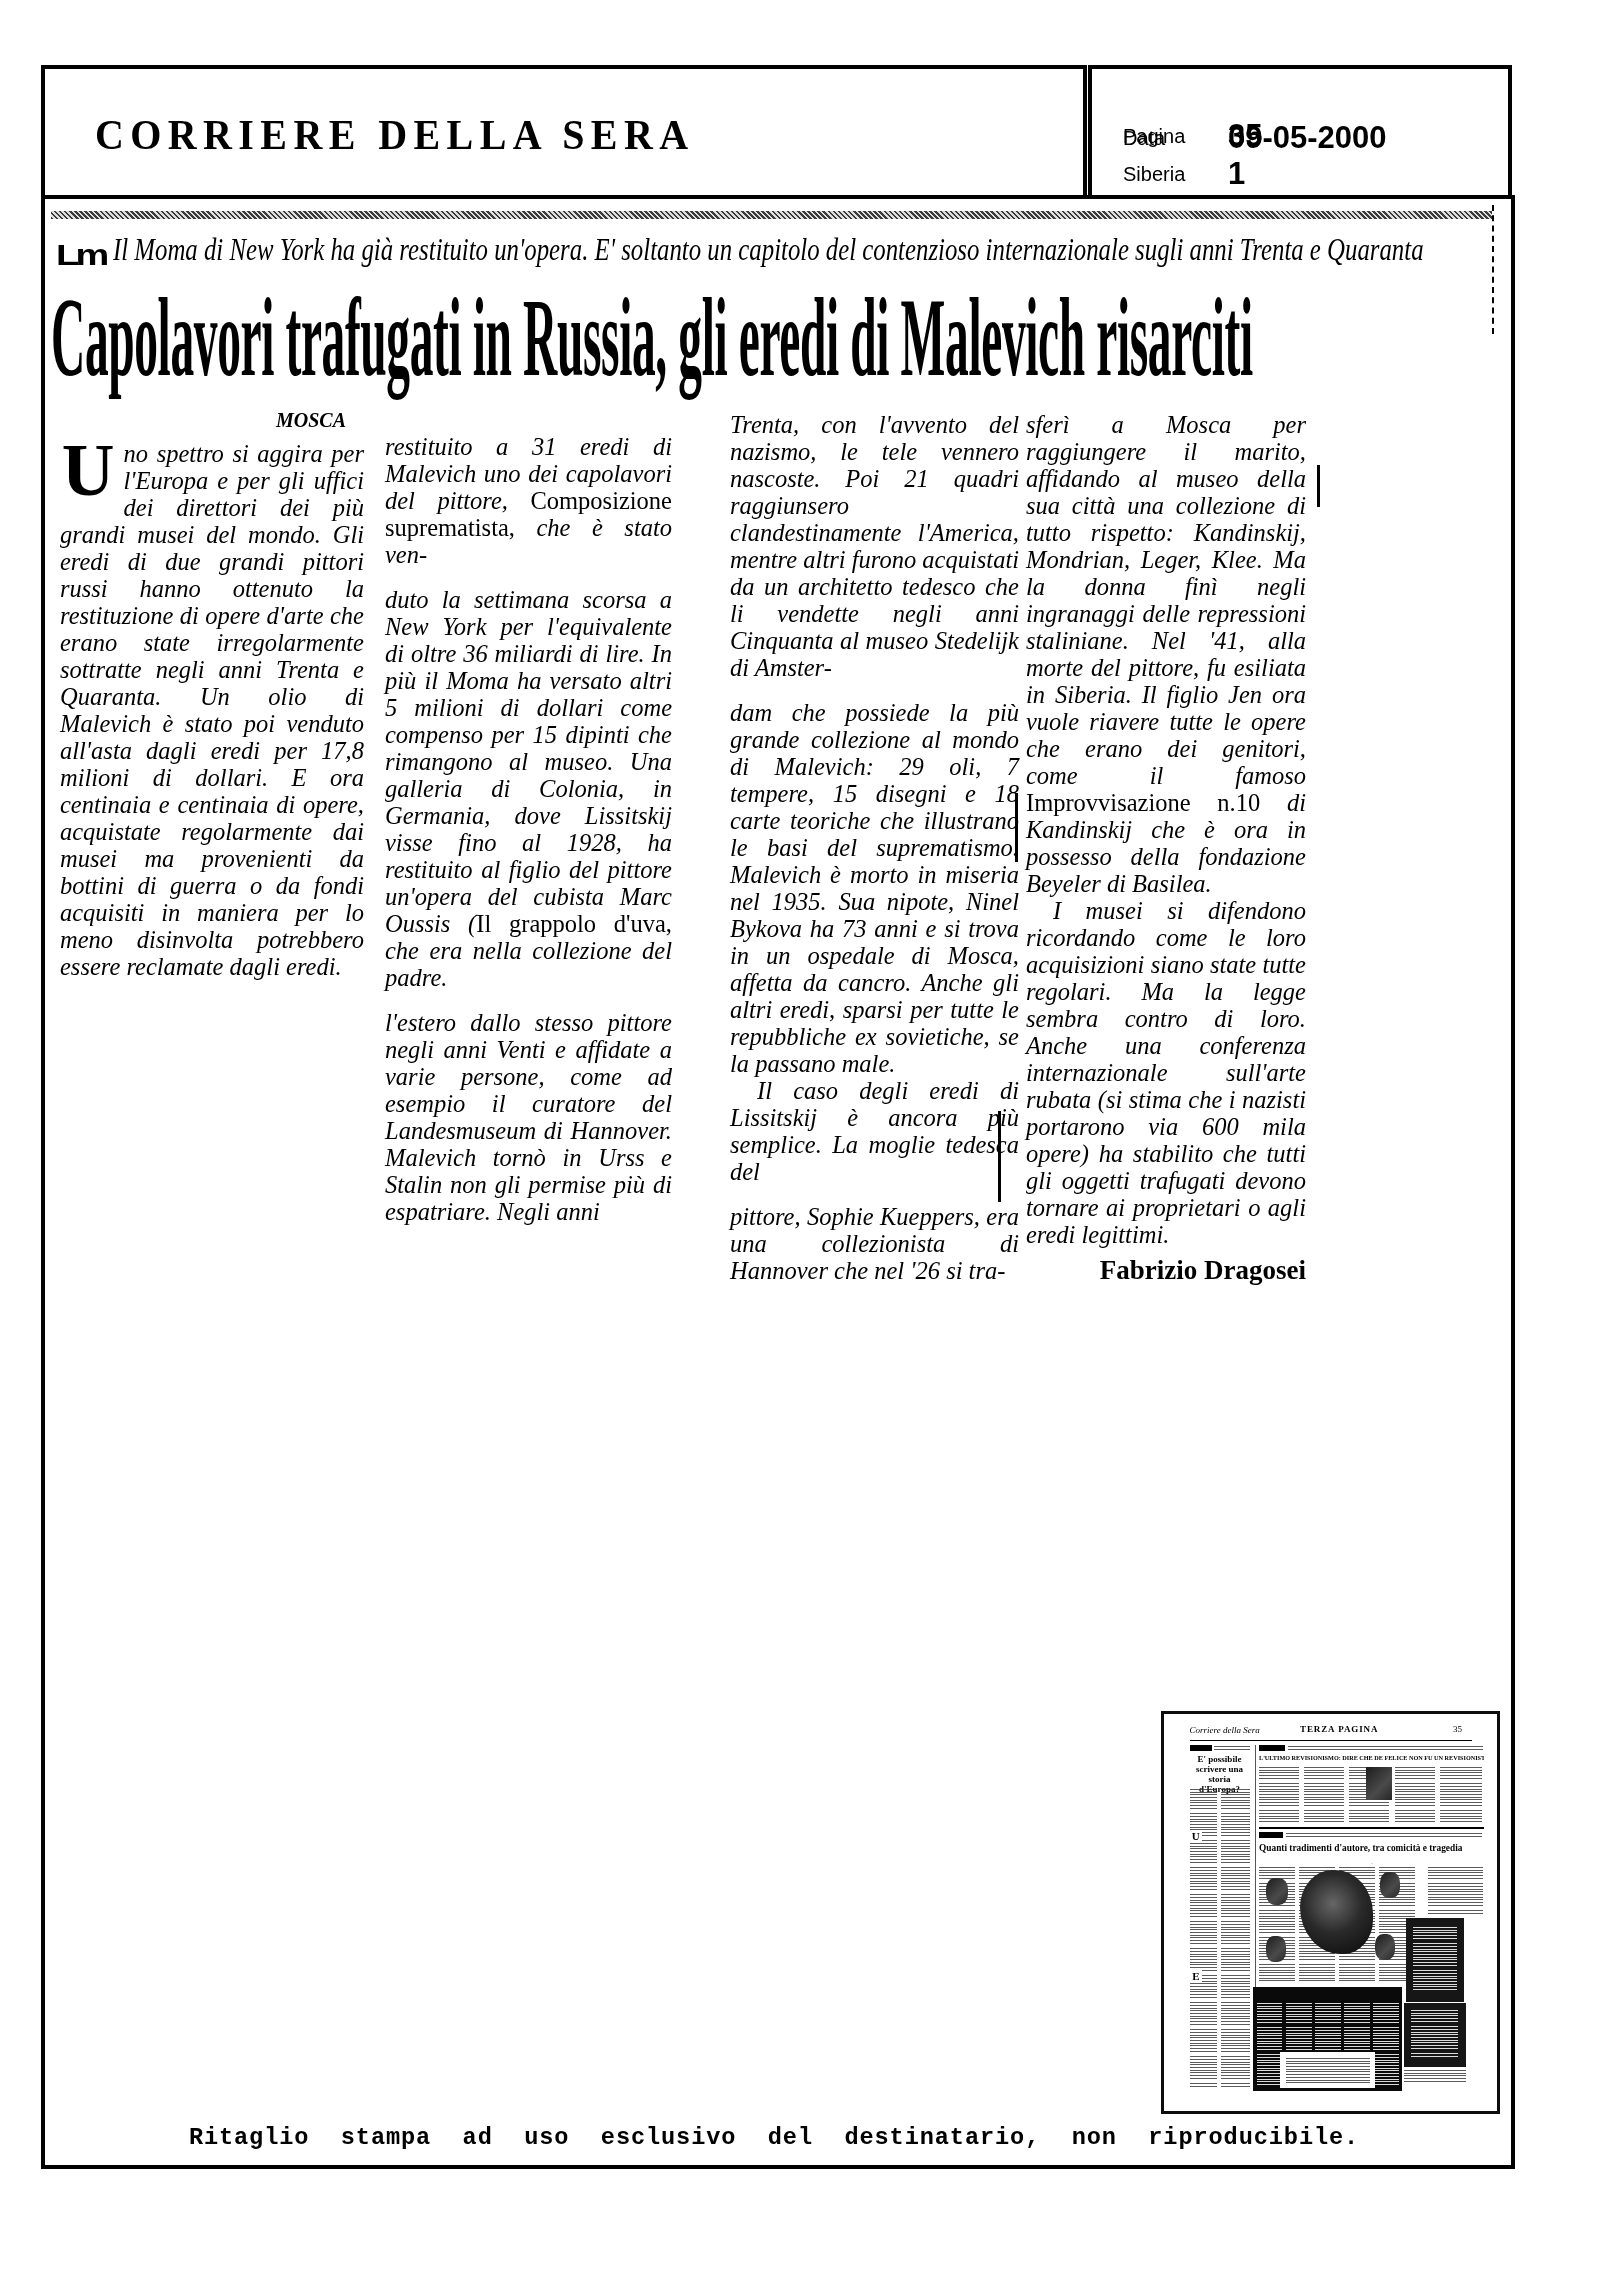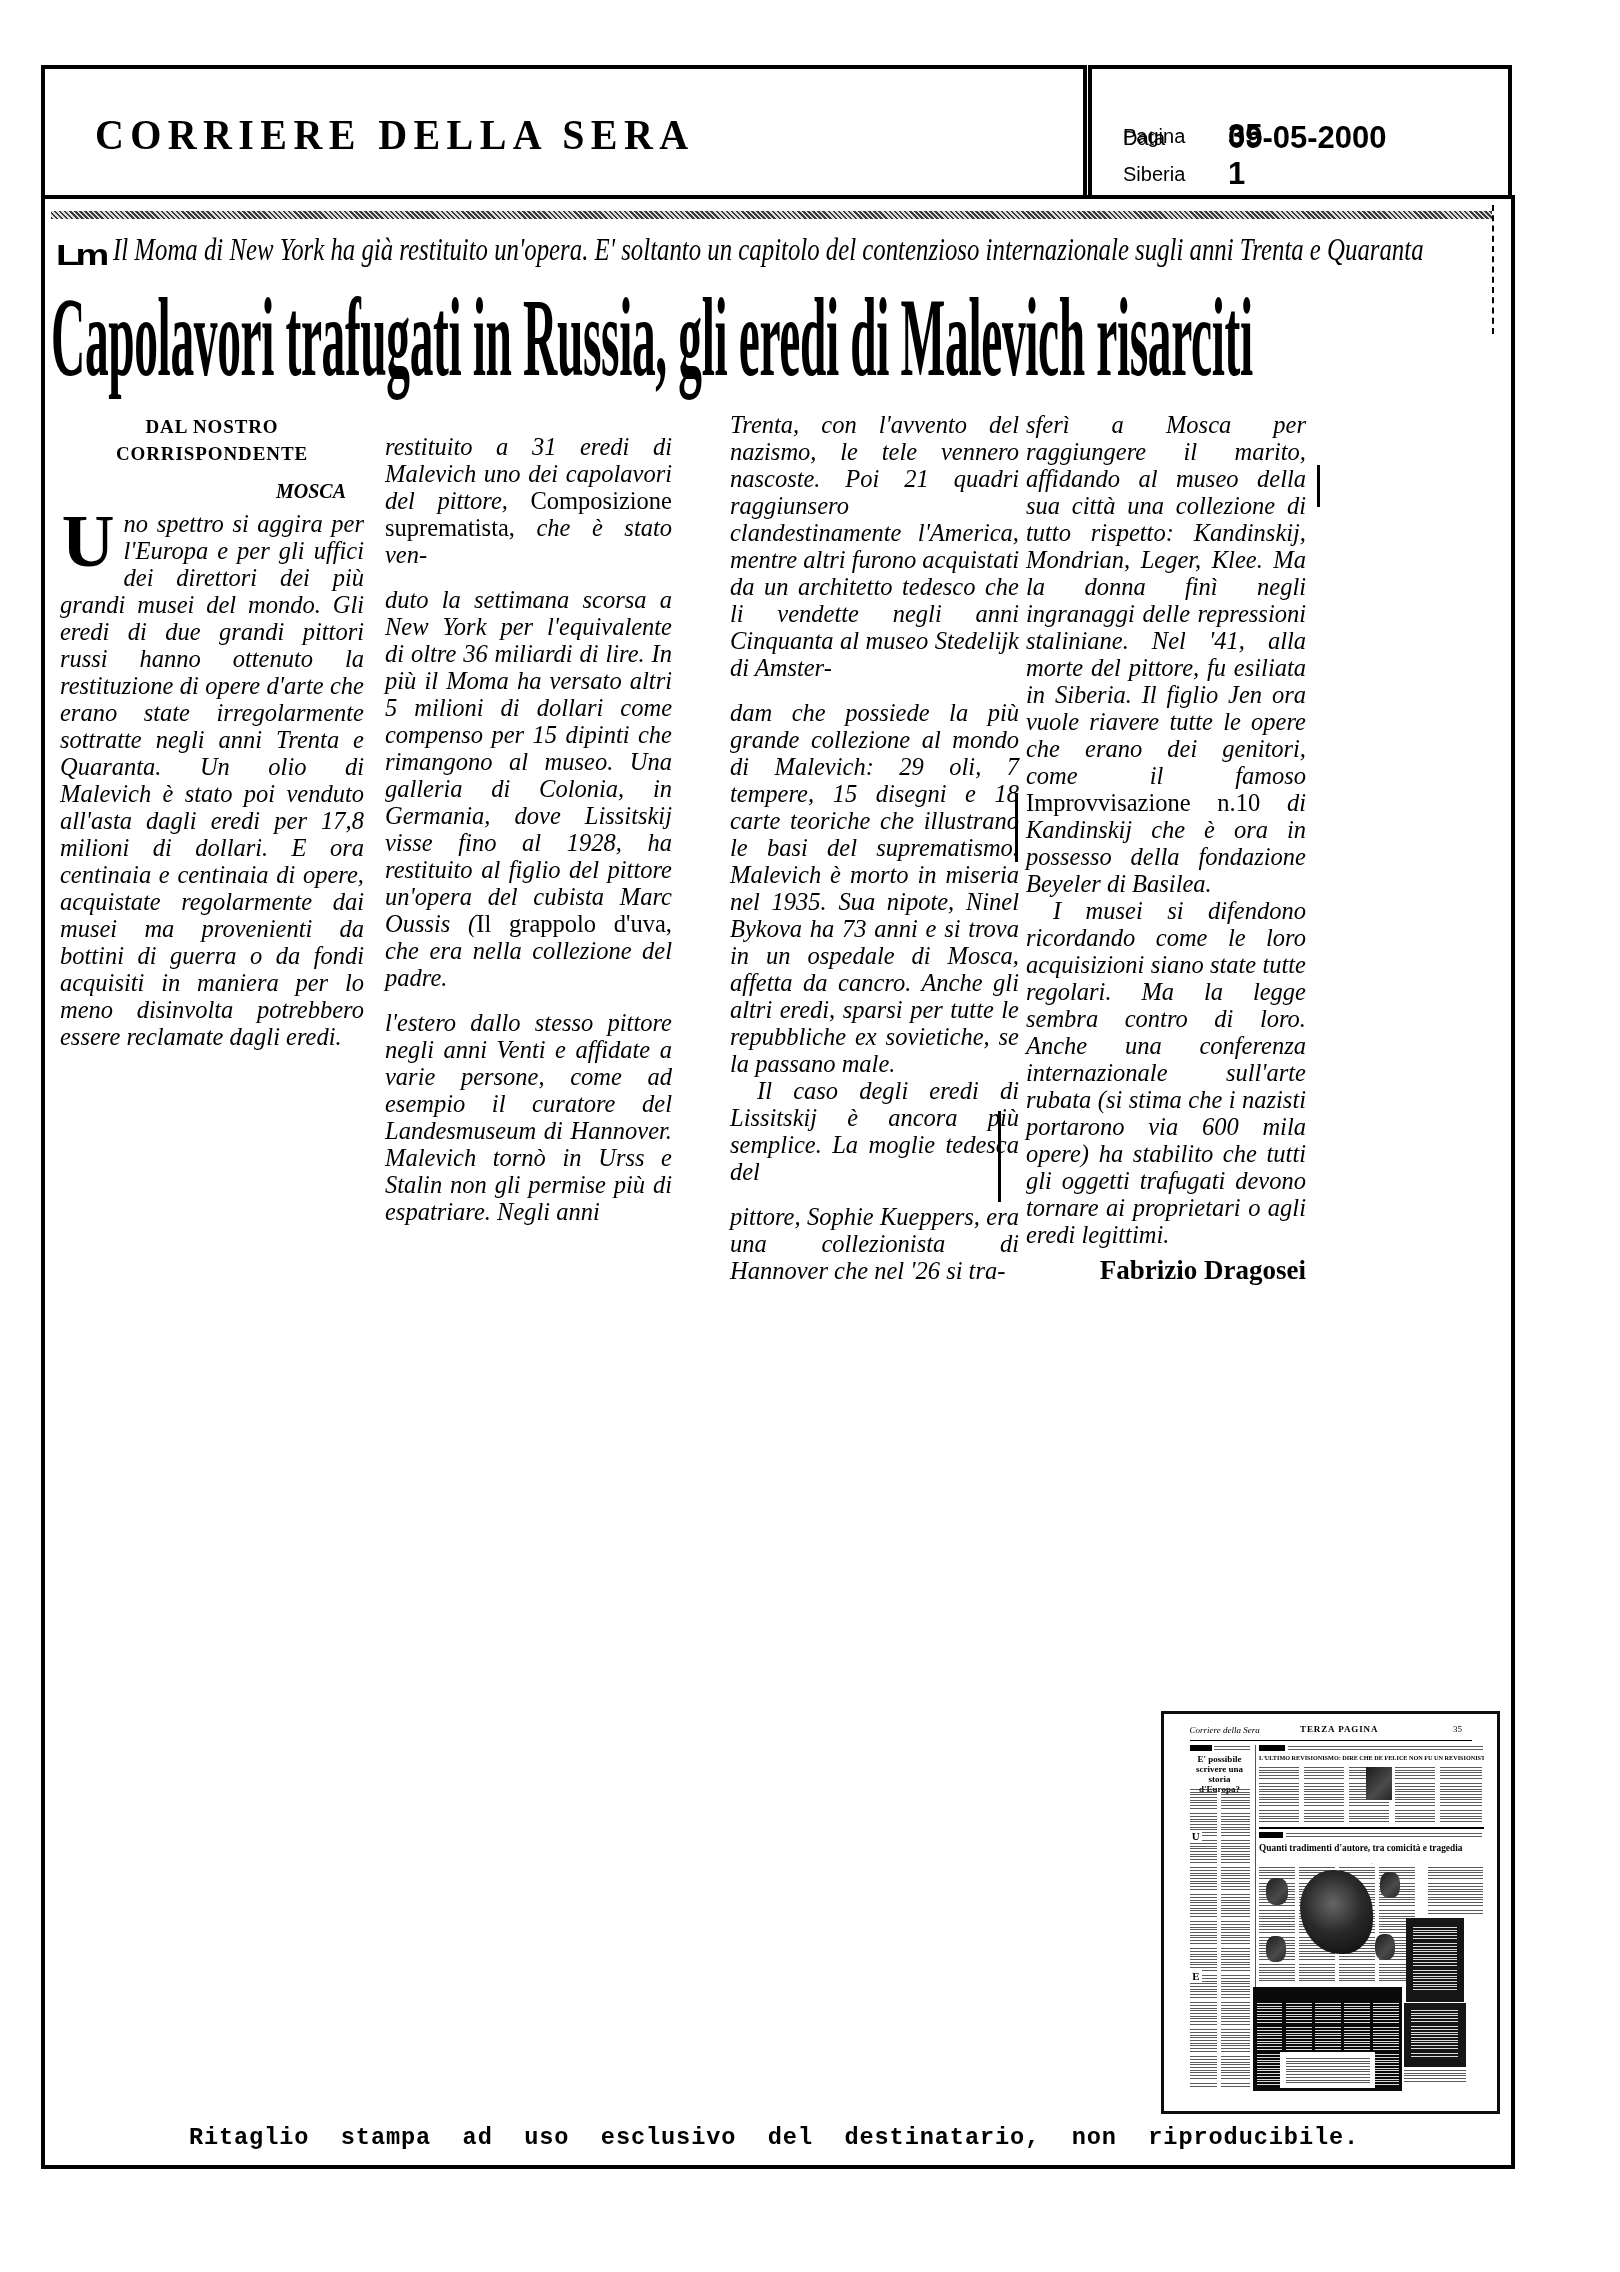--- a/index.html
+++ b/index.html
@@ -117,21 +117,20 @@
   <div class="abs press-logo">Lm</div>
   <div class="abs strapline-wrap">
     <span class="strapline">Il Moma di New York ha già restituito un'opera. E' soltanto un capitolo del contenzioso internazionale sugli anni Trenta e Quaranta</span>
   </div>
 
   <div class="abs headline-wrap">
     <span class="headline">Capolavori trafugati in Russia, gli eredi di Malevich risarciti</span>
   </div>
 
   <div class="col col1">
-    <div class="kicker">DAL NOSTRO CORRISPONDENTE</div>
     <div class="dateline">MOSCA</div>
     <div><span class="dropcap">U</span><span>no spettro si aggira per l'Europa e per gli uffici dei direttori dei più grandi musei del mondo. Gli eredi di due grandi pittori russi hanno ottenuto la restituzione di opere d'arte che erano state irregolarmente sottratte negli anni Trenta e Quaranta. Un olio di Malevich è stato poi venduto all'asta dagli eredi per 17,8 milioni di dollari. E ora centinaia e centinaia di opere, acquistate regolarmente dai musei ma provenienti da bottini di guerra o da fondi acquisiti in maniera per lo meno disinvolta potrebbero essere reclamate dagli eredi.</span></div>
   </div>
 
   <div class="col col2">
     <div><span>restituito a 31 eredi di Malevich uno dei capolavori del pittore, </span><span class="rm">Composizione suprematista,</span><span> che è stato ven-</span></div>
     <div class="gap"><span>duto la settimana scorsa a New York per l'equivalente di oltre 36 miliardi di lire. In più il Moma ha versato altri 5 milioni di dollari come compenso per 15 dipinti che rimangono al museo. Una galleria di Colonia, in Germania, dove Lissitskij visse fino al 1928, ha restituito al figlio del pittore un'opera del cubista Marc Oussis (</span><span class="rm">Il grappolo d'uva,</span><span> che era nella collezione del padre.</span></div>
     <div class="gap">l'estero dallo stesso pittore negli anni Venti e affidate a varie persone, come ad esempio il curatore del Landesmuseum di Hannover. Malevich tornò in Urss e Stalin non gli permise più di espatriare. Negli anni</div>
   </div>
 

